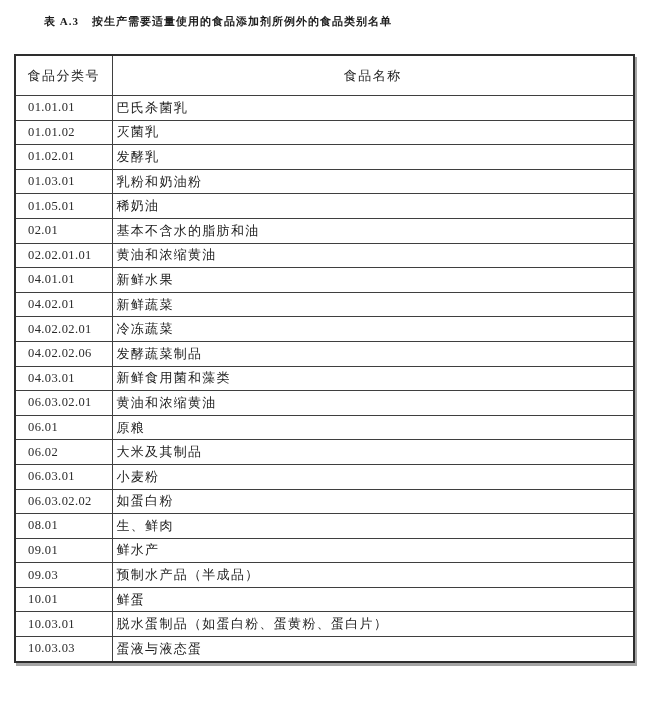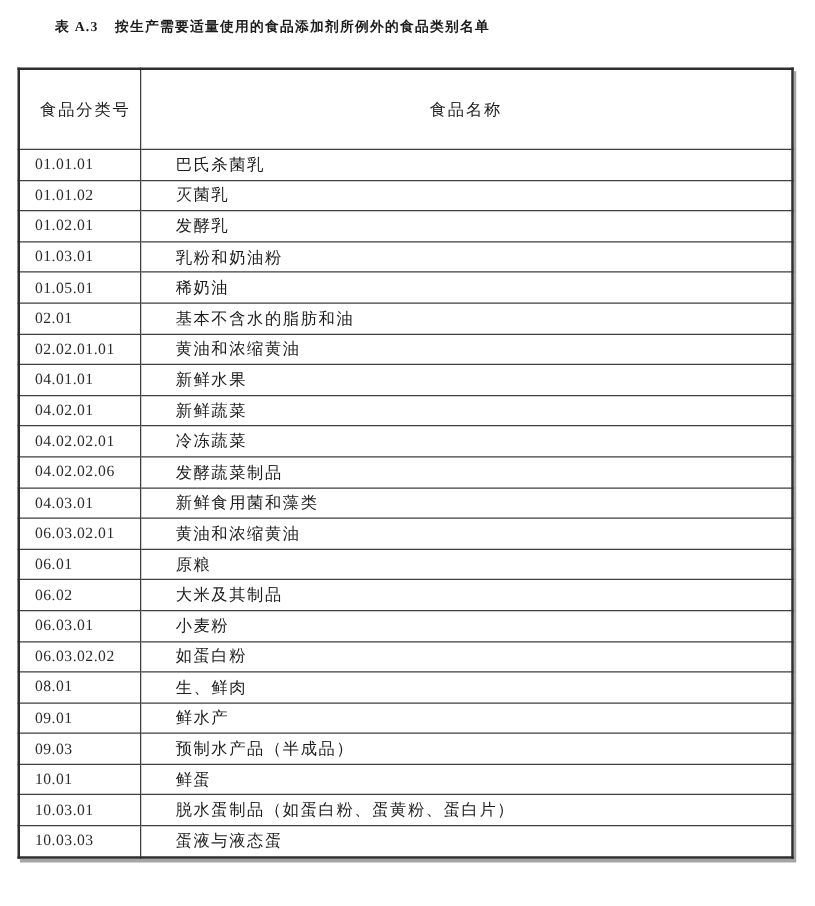--- a/index.html
+++ b/index.html
@@ -50,35 +50,35 @@
     vertical-align: middle;
     font-weight: 400;
     overflow: hidden;
     white-space: nowrap;
   }
   th {
     height: 31px;
     font-size: 13px;
     letter-spacing: 1.5px;
     text-align: center;
-    padding: 16px;
+    padding: 4px;
   }
   td {
     height: 23.6px;
     font-size: 13px;
     padding: 0;
   }
   td.code {
     padding-left: 12px;
     font-size: 12.5px;
     letter-spacing: 0.4px;
     color: #2a2a2a;
   }
   td.name {
-    padding-left: 28px;
+    padding-left: 4px;
     letter-spacing: 1.3px;
   }
 </style>
 </head>
 <body>
 
 <div class="doc">
 
   <div class="caption">
     <span>表 A.3</span><span class="caption-gap"></span><span>按生产需要适量使用的食品添加剂所例外的食品类别名单</span>

